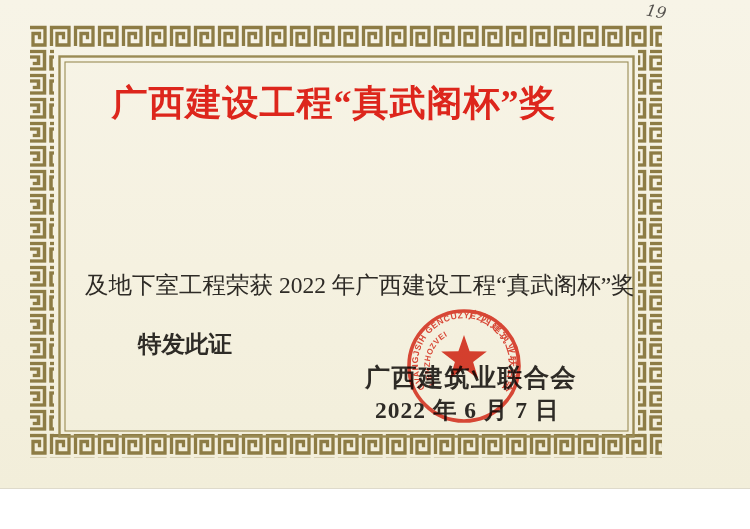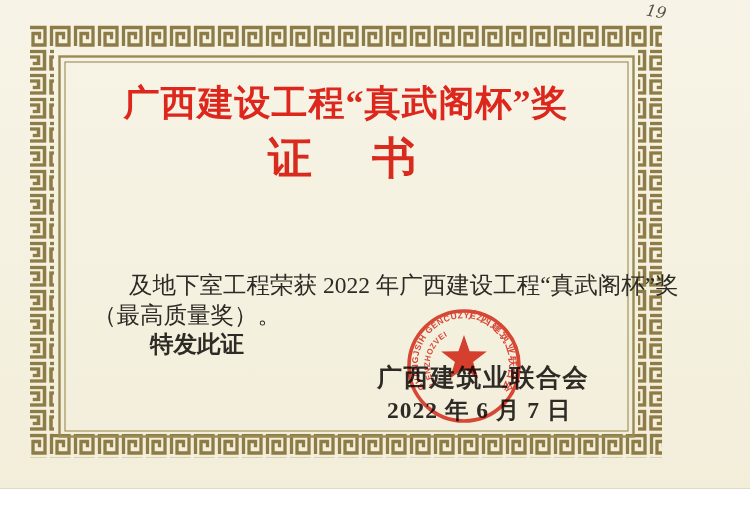--- a/index.html
+++ b/index.html
@@ -4,29 +4,29 @@
 <style>
   html,body{margin:0;padding:0;}
   body{width:750px;height:529px;font-family:"Liberation Serif","DejaVu Serif",serif;}
   .scan{position:relative;width:750px;height:529px;background:#ffffff;overflow:hidden;}
   .paper{position:absolute;left:0;top:0;width:750px;height:488px;
          background:linear-gradient(180deg,#f7f4e7 0%,#f5f1e0 55%,#f2eeda 100%);
          border-bottom:1px solid #dedacb;}
   .deco{position:absolute;left:0;top:0;}
   .page-num{position:absolute;left:646px;top:2px;font-size:16px;font-style:italic;
             color:#55524e;transform:rotate(10deg);font-family:"DejaVu Serif",serif;}
-  .content{position:absolute;left:30px;top:0;width:632px;height:450px;}
+  .content{position:absolute;left:18px;top:0;width:632px;height:450px;}
   .title{position:absolute;left:0;width:100%;top:84px;text-align:center;
          font-size:36px;font-weight:900;color:#dd261c;letter-spacing:1px;line-height:1.1;}
   .subtitle{position:absolute;left:0;width:100%;top:136px;text-align:center;
             font-size:44px;font-weight:900;color:#d92a1e;letter-spacing:8px;line-height:1.05;}
   .bodytxt{position:absolute;color:#2e2b26;font-size:23.5px;line-height:1.2;white-space:nowrap;}
   .recipient{left:70px;top:211px;}
   .l2{left:116px;top:242px;}
-  .l3{left:67px;top:271px;margin-left:32px;}
+  .l3{left:67px;top:271px;}
   .l4{left:63px;top:301px;}
   .closing{left:120px;top:330px;font-weight:700;}
   .issuer{left:347px;top:363px;font-size:25px;font-weight:700;letter-spacing:1.5px;}
   .date{left:357px;top:396px;font-size:23.5px;font-weight:700;letter-spacing:1px;}
   .seal{position:absolute;left:0;top:0;mix-blend-mode:multiply;opacity:.92;}
 </style>
 </head>
 <body>
 
 <div class="scan">
@@ -50,24 +50,22 @@
       <g>
         <rect x="59.5" y="56.5" width="574" height="380" fill="none" stroke="#9a8b54" stroke-width="2.4"></rect>
         <rect x="65" y="62" width="563" height="369" fill="none" stroke="#9a8b54" stroke-width="1.1"></rect>
       </g>
     </svg>
 
     <div class="page-num">19</div>
 
     <div class="content">
       <div class="title">广西建设工程“真武阁杯”奖</div>
-      <div class="subtitle">证　书</div>
 
       <div class="bodytxt l3">及地下室工程荣获 2022 年广西建设工程“真武阁杯”奖</div>
-      <div class="bodytxt l4">（最高质量奖）。</div>
       <div class="bodytxt closing">特发此证</div>
 
       <div class="bodytxt issuer">广西建筑业联合会</div>
       <div class="bodytxt date">2022 年 6 月 7 日</div>
     </div>
 
     <svg class="seal" width="750" height="488">
       <defs>
         <path id="sealArcA" d="M425,388.5 A46,46 0 1 1 503,388.5" fill="none"></path>
         <path id="sealArcB" d="M436,385.5 A34,34 0 0 1 467,332" fill="none"></path>

